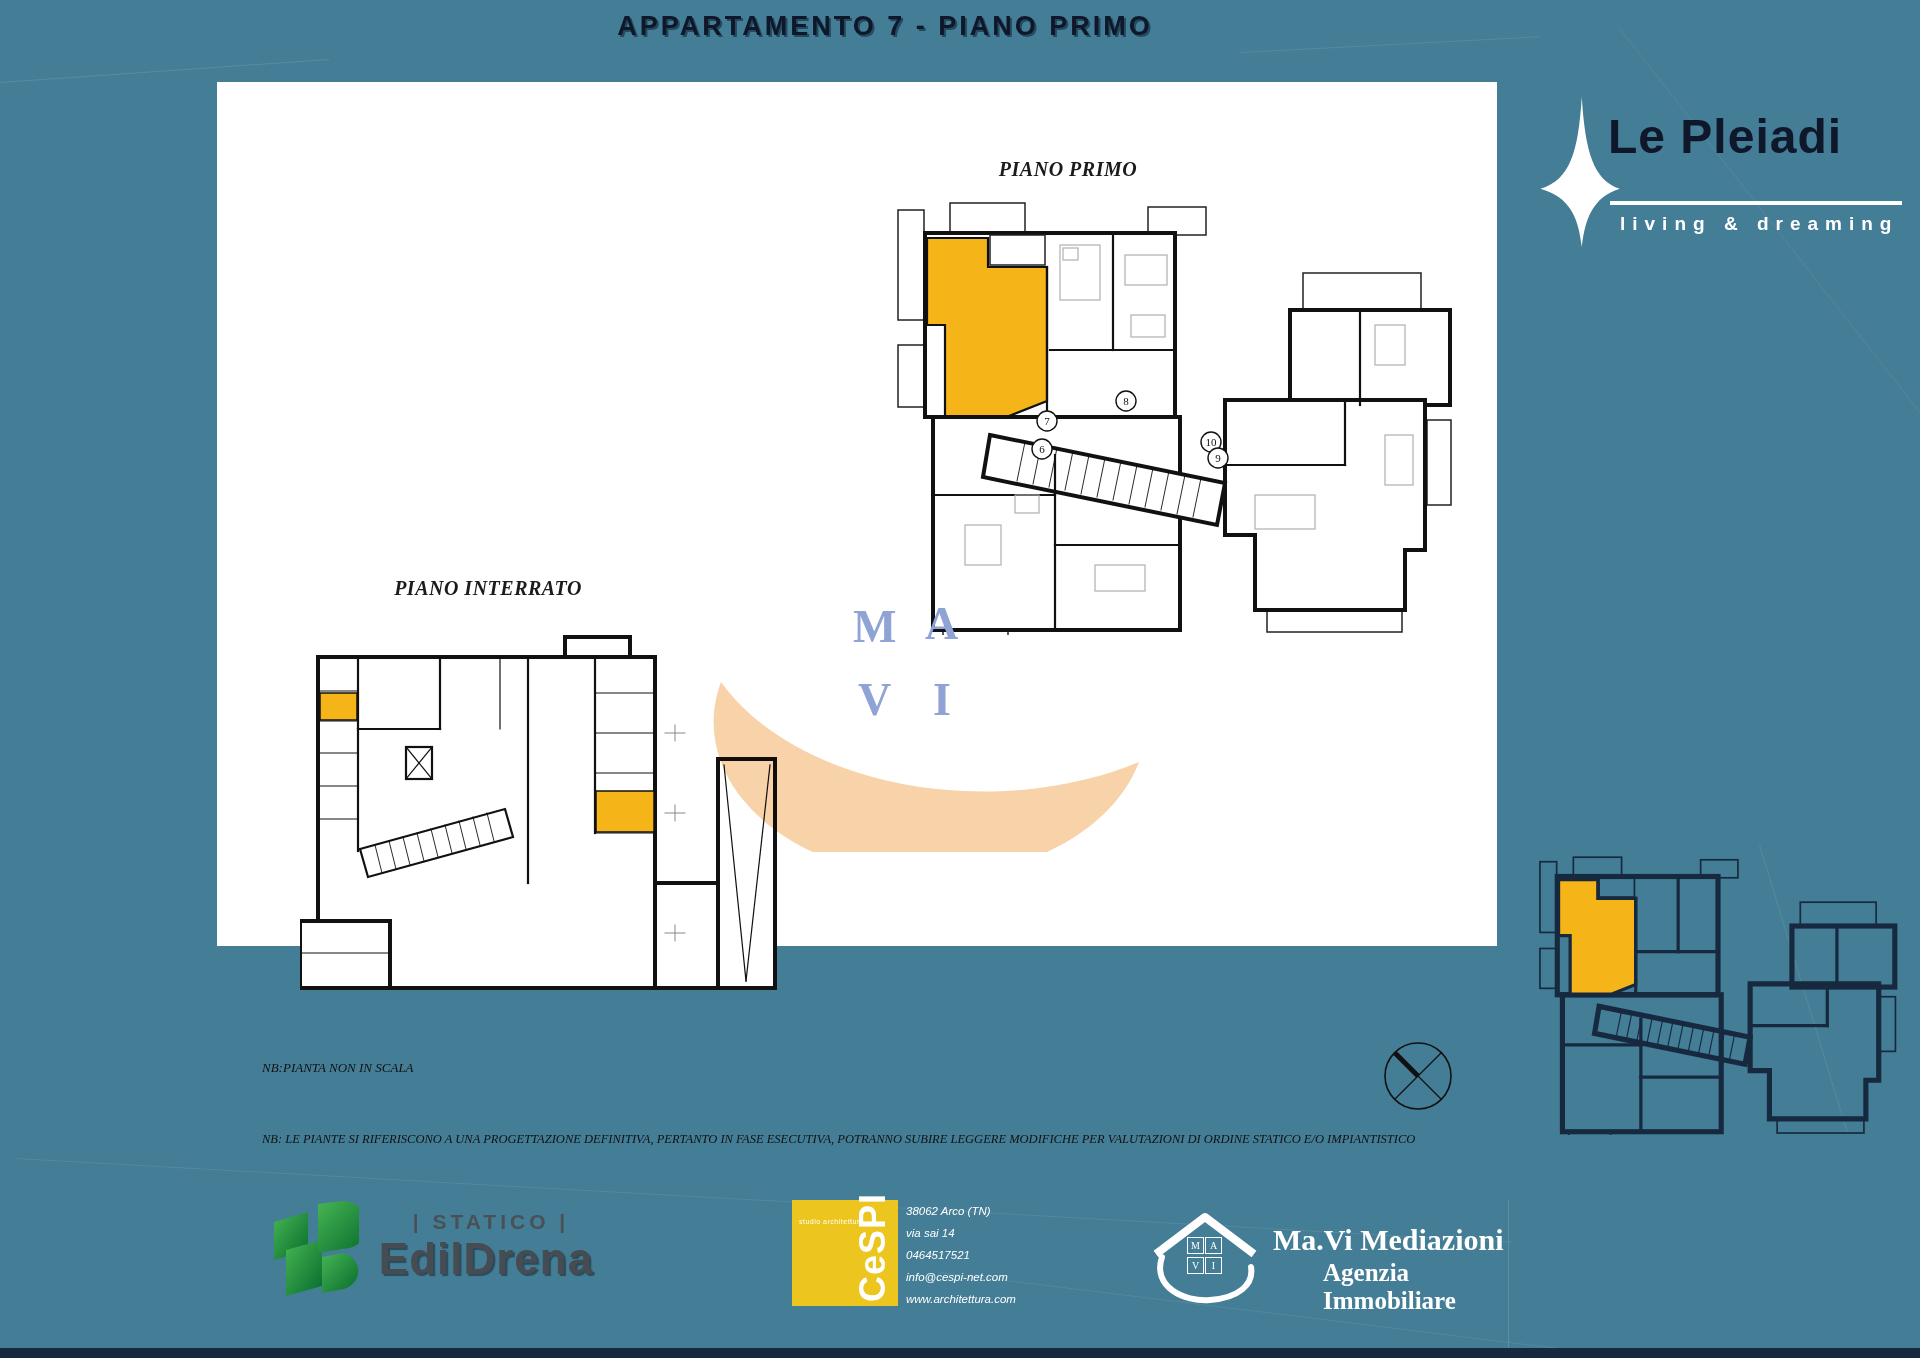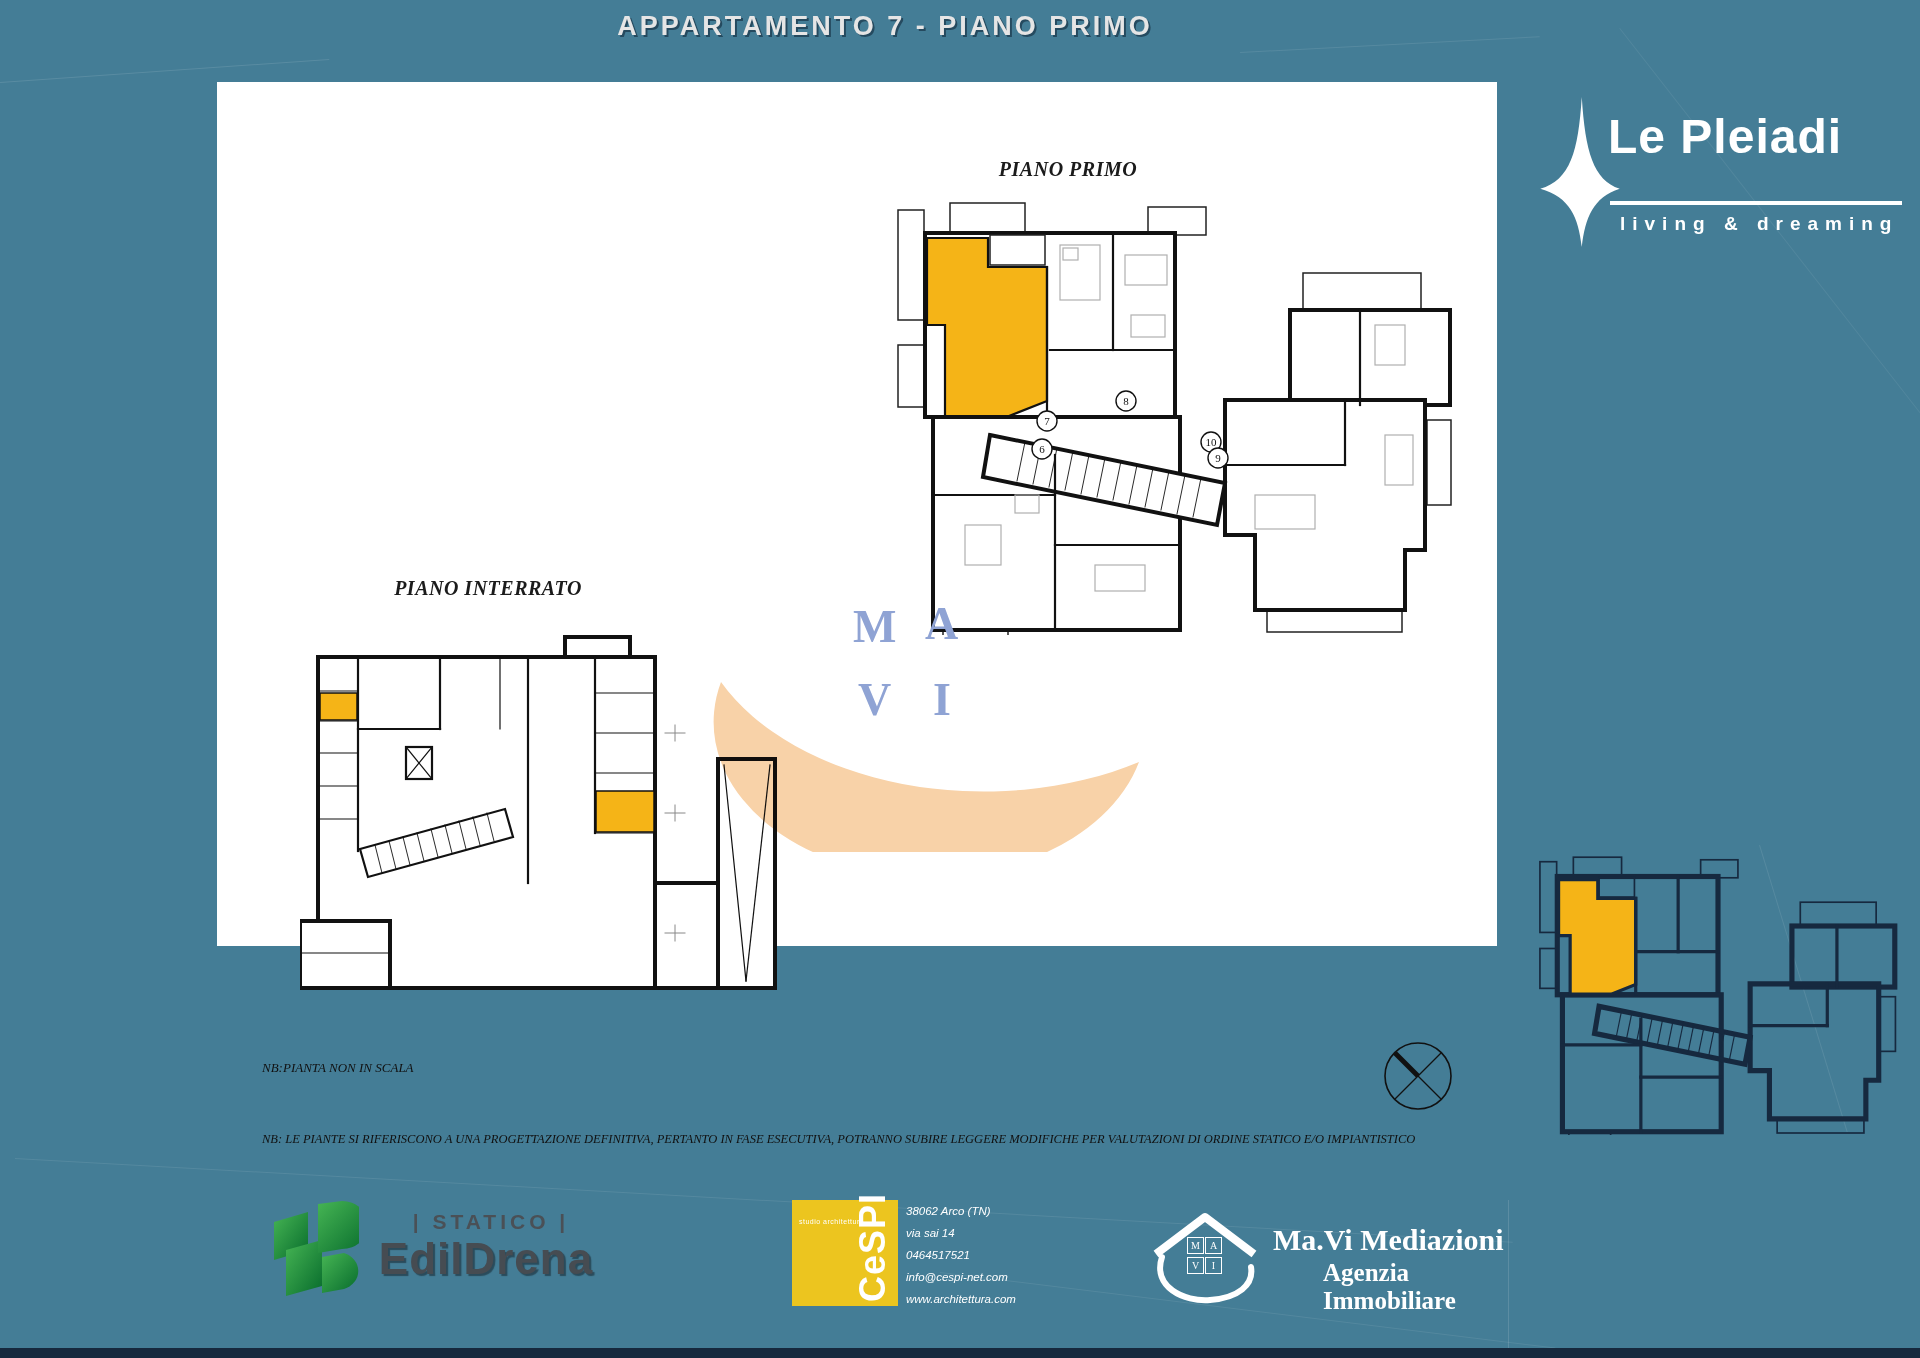--- a/index.html
+++ b/index.html
@@ -3,35 +3,35 @@
 <meta charset="utf-8">
 <style>
   html,body{margin:0;padding:0;background:#2e5a70;}
   #page{position:relative;width:1920px;height:1358px;background:#447d96;overflow:hidden;
         font-family:"Liberation Sans",sans-serif;}
   .abs{position:absolute;}
   
   .dl{position:absolute;height:1px;background:rgba(255,255,255,.32);transform-origin:left top;}
   
   #page-title{top:11px;left:0;width:1770px;text-align:center;font-size:27px;font-weight:bold;
-        letter-spacing:3px;color:#e5e5e5;text-shadow:2px 2px 0 rgba(21,48,66,.65);}
+        letter-spacing:3px;color:#0f172a;text-shadow:2px 2px 0 rgba(21,48,66,.65);}
   
   #canvas{left:217px;top:82px;width:1280px;height:864px;background:#ffffff;}
   .plan-label{font-family:"Liberation Serif",serif;font-style:italic;font-weight:600;
         color:#1b1b1b;font-size:20px;text-align:center;letter-spacing:.5px;}
   .note{font-family:"Liberation Serif",serif;font-style:italic;color:#111;white-space:nowrap;}
   
   .wm-letter{font-family:"Liberation Serif",serif;font-weight:bold;color:#8fa3d4;font-size:46px;
         z-index:6;line-height:1;}
   #swoosh{z-index:5;mix-blend-mode:multiply;}
   
   svg.plan-mini{--wt:8;--wt-mid:5;--wt-thin:2.6;--room:transparent;--wall:#16293f;
         --furn-op:0;--badge-op:0;--hatch-w:1.8;}
   
-  #pleiadi-name{font-size:48px;font-weight:bold;color:#ffffff;letter-spacing:1px;
+  #pleiadi-name{font-size:48px;font-weight:bold;color:#0f172a;letter-spacing:1px;
         font-family:"Liberation Sans",sans-serif;}
   #pleiadi-tagline{font-size:19px;color:#fff;letter-spacing:7px;font-weight:bold;}
   
   #invest-label{font-size:21px;font-weight:bold;color:#4a5056;letter-spacing:4px;text-align:center;}
   #edildrena-name{font-size:44px;font-weight:bold;color:#464c52;text-align:center;
         text-shadow:2px 2px 1px rgba(10,15,20,.45);letter-spacing:1px;}
   #cespi-box{background:#ecc51f;}
   #cespi-studio{font-size:7px;color:#fff;letter-spacing:.5px;}
   #cespi-vert{writing-mode:vertical-rl;transform:rotate(180deg);font-size:36px;font-weight:bold;
         color:#fff;letter-spacing:1px;}

